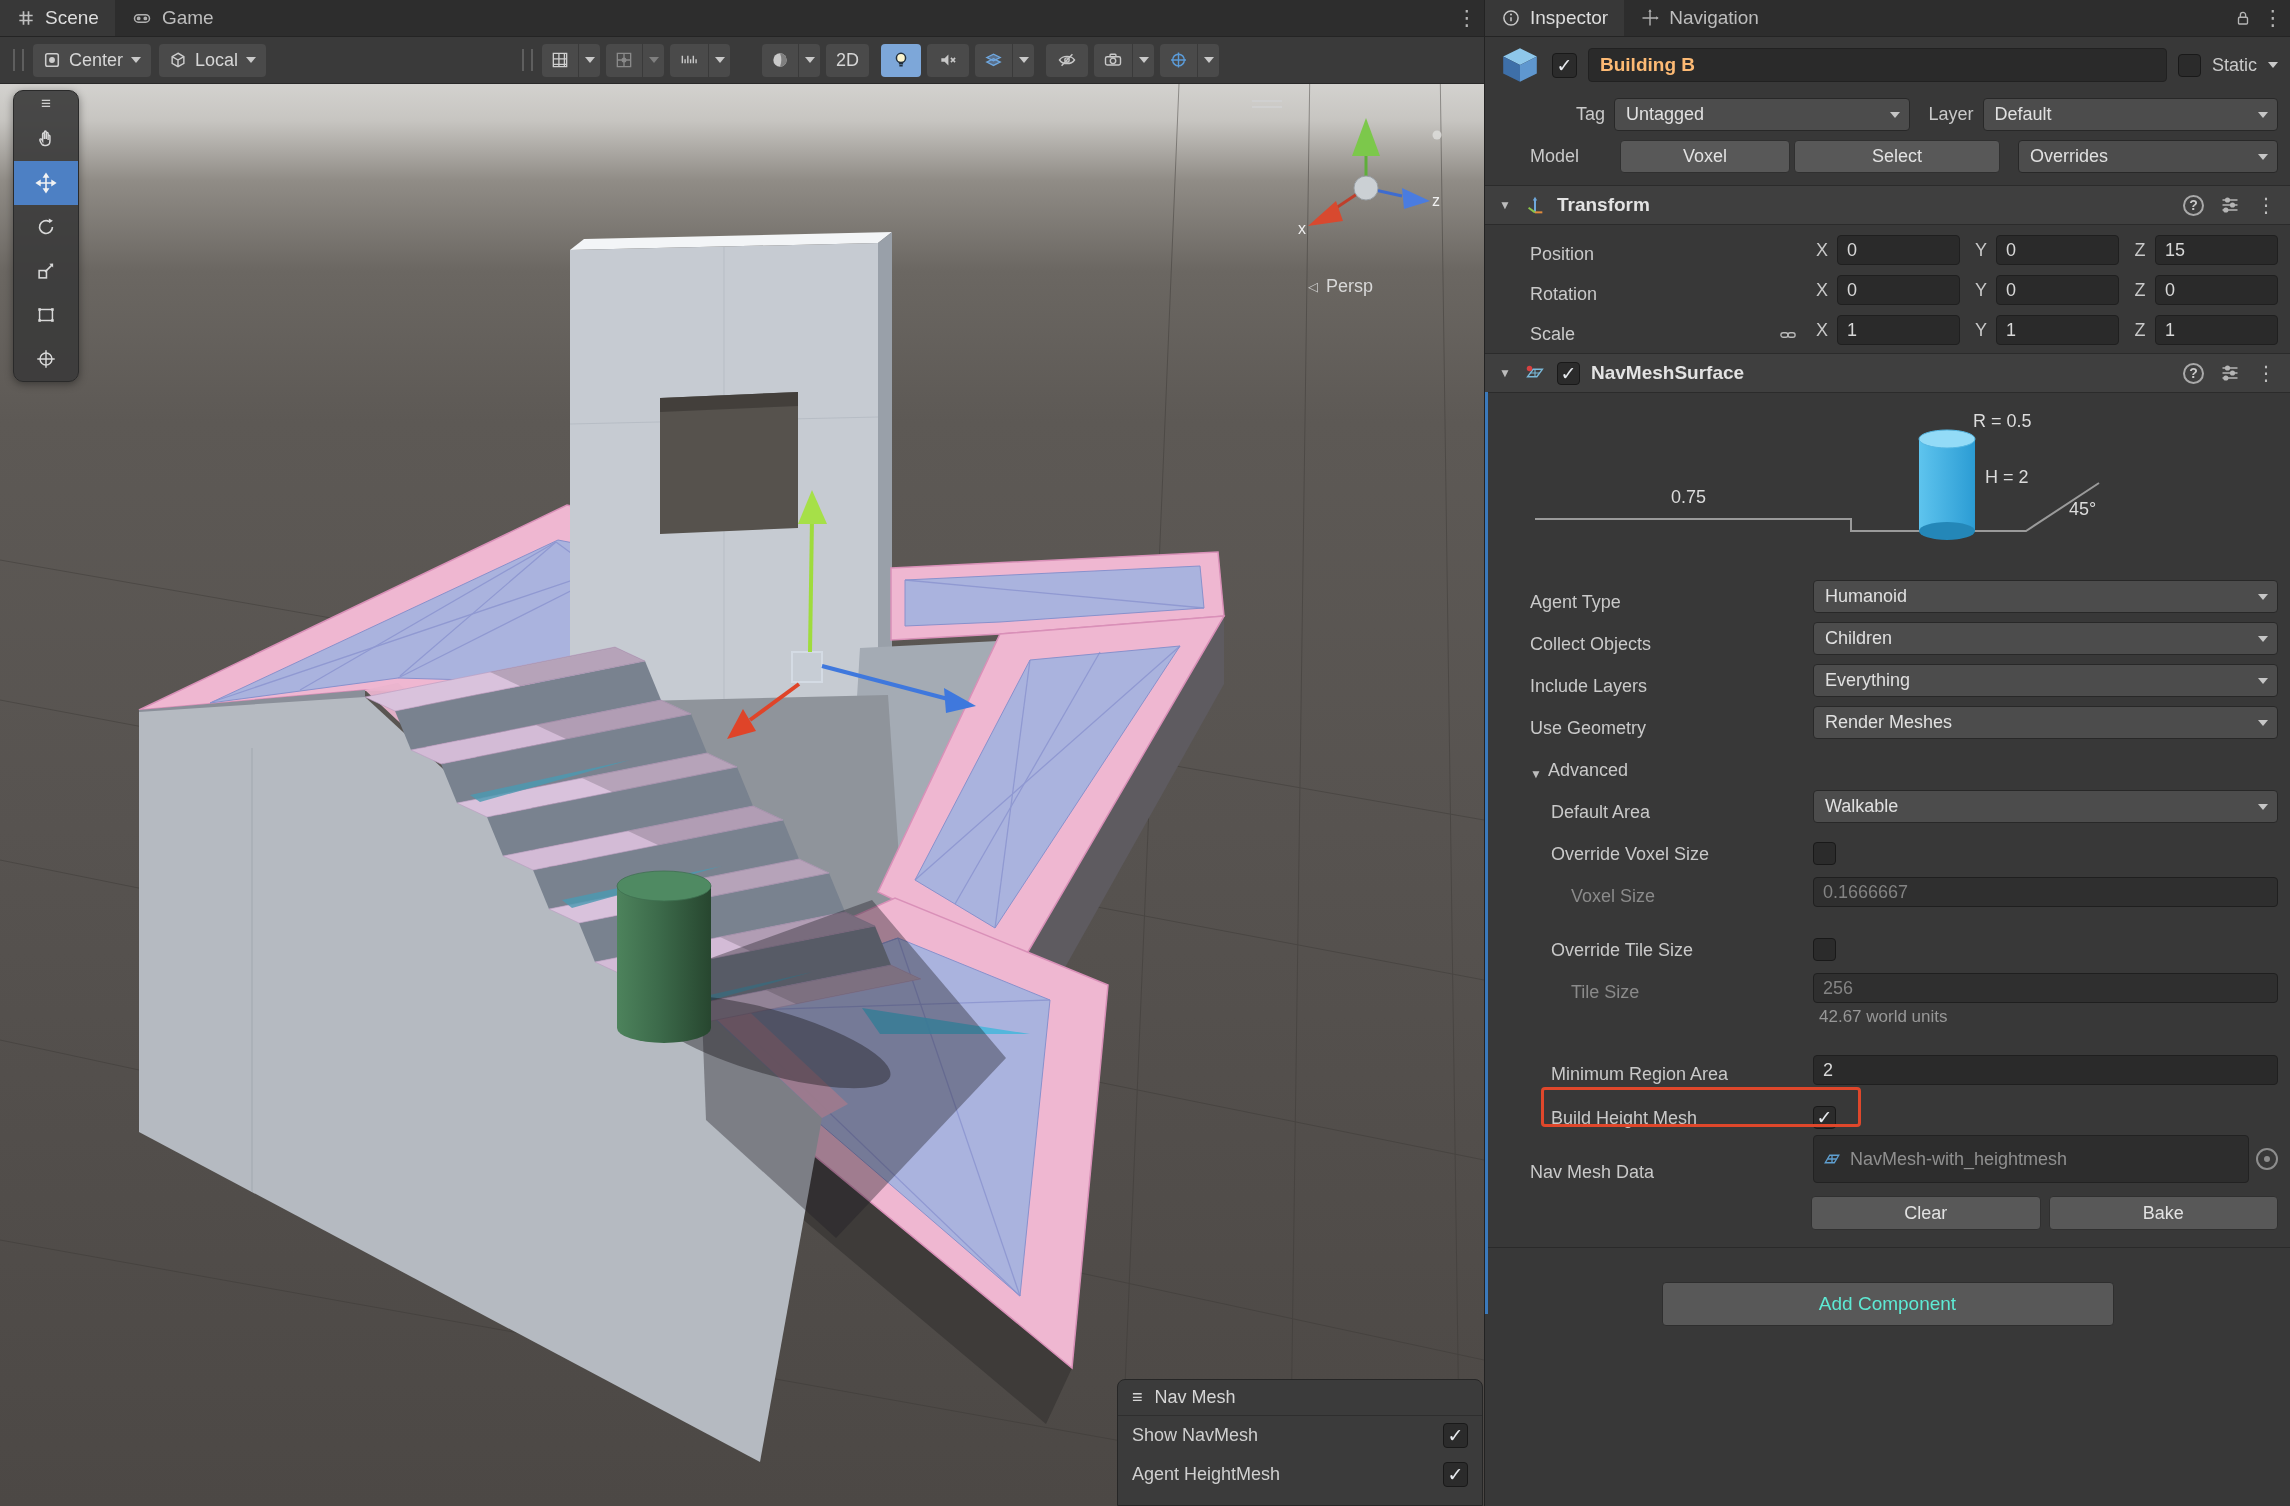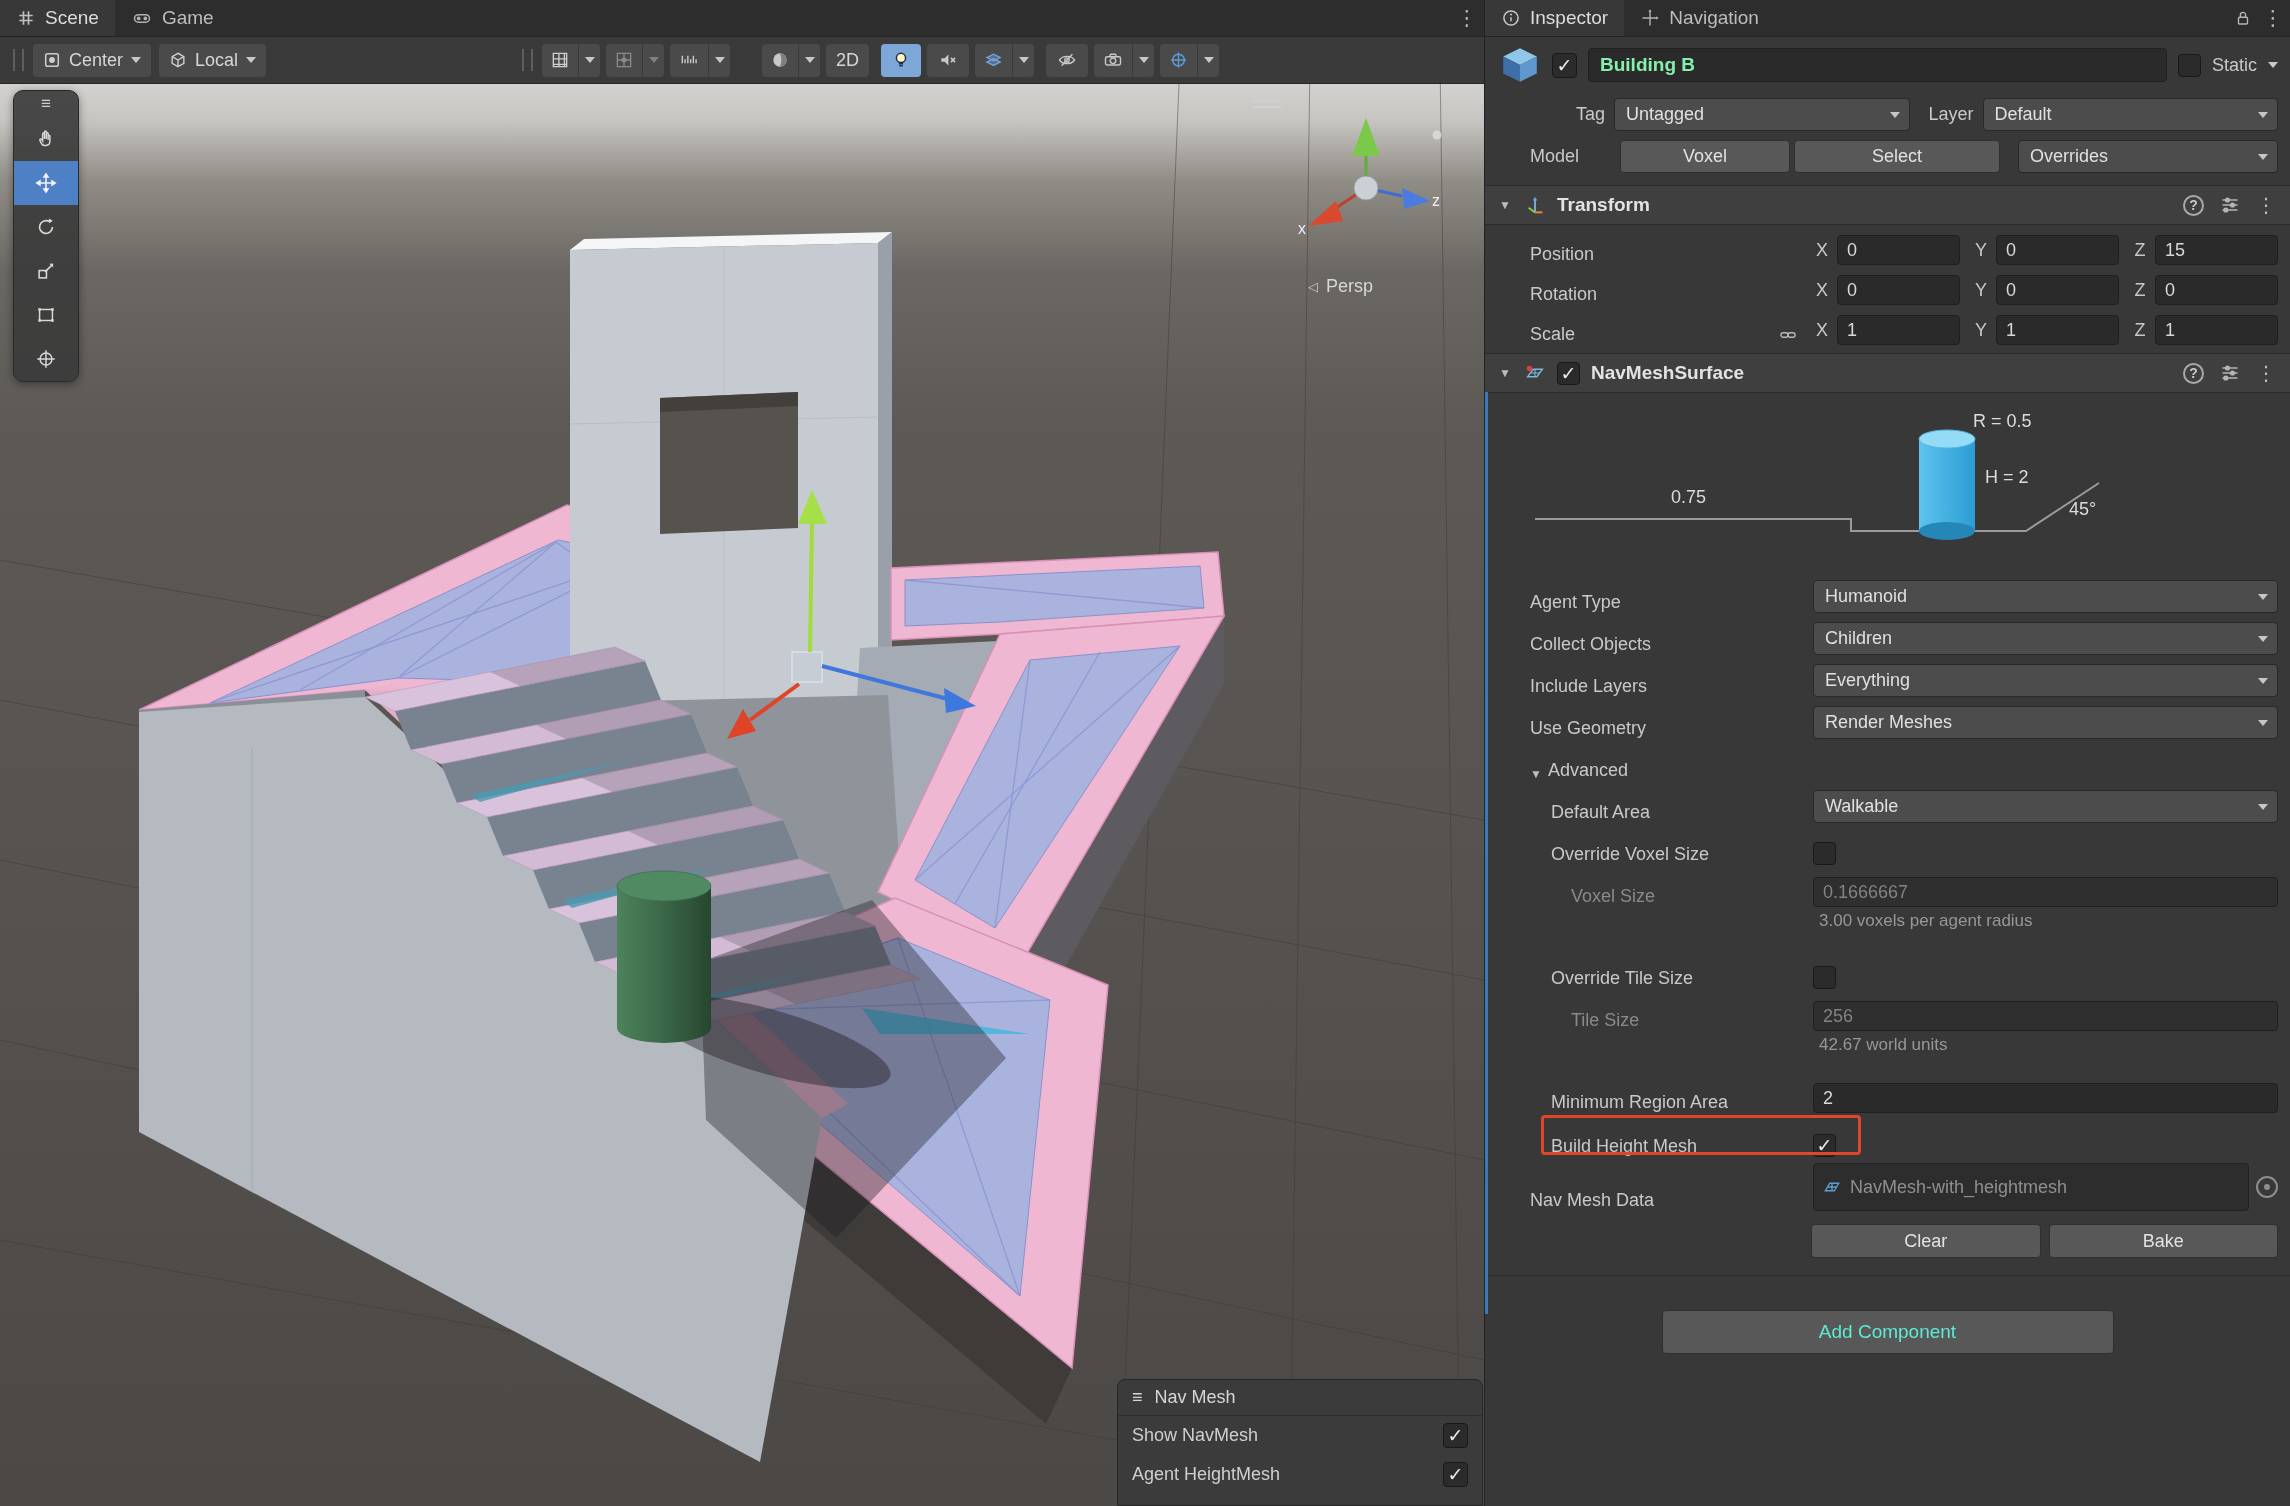--- a/index.html
+++ b/index.html
@@ -52,21 +52,21 @@
   .nm-overlay .hd{height:36px;display:flex;align-items:center;gap:12px;padding:0 14px;color:#d6d6d6;
       font-size:18px;border-bottom:1px solid #2e2e2e}
   .nm-overlay .rw{height:39px;display:flex;align-items:center;padding:0 14px;font-size:18px;color:#cfcfcf}
   .nm-overlay .rw .cb{margin-left:auto}
 
   
   .inspector{position:absolute;left:1484px;top:0;width:806px;height:1506px;background:#383838;border-left:1px solid #232323}
   .insp-body{position:relative}
   .go-header{height:56px;display:flex;align-items:center;gap:11px;padding:0 12px 0 14px}
   .name-field{flex:1;height:34px;background:#2a2a2a;border:1px solid #212121;border-radius:4px;
-      display:flex;align-items:center;padding:0 11px;font-size:19px;font-weight:bold;color:#86efac}
+      display:flex;align-items:center;padding:0 11px;font-size:19px;font-weight:bold;color:#fdba74}
   .tag-row{height:42px;display:flex;align-items:center;gap:9px;padding:0 12px 0 91px}
   .model-row{height:42px;display:flex;align-items:center;padding:0 12px 0 45px}
   .lab{font-size:18px;color:#c9c9c9}
   .dd{position:relative;height:33px;background:#4c4c4c;border:1px solid #282828;border-radius:4px;
       display:flex;align-items:center;padding:0 28px 0 11px;font-size:18px;color:#e0e0e0}
   .dd::after{content:"";position:absolute;right:9px;top:13px;border-left:5px solid transparent;
       border-right:5px solid transparent;border-top:6px solid #c6c6c6}
   .btn{height:33px;background:#585858;border:1px solid #303030;border-radius:4px;display:flex;
       align-items:center;justify-content:center;font-size:18px;color:#e2e2e2}
   .comp-head{height:40px;background:#3f3f3f;border-top:1px solid #2b2b2b;border-bottom:1px solid #2b2b2b;
@@ -742,21 +742,20 @@
           </div>
       </div>
       <div class="row">
         <span class="lab ilabel i2 dis-lab">Voxel Size</span>
         <div class="fw">
             <div class="field dis">
               <span>0.1666667</span>
             </div>
           </div>
       </div>
-      <div class="hint">3.00 voxels per agent radius</div>
       <div class="gap12"></div>
       <div class="row">
         <span class="lab ilabel i1">Override Tile Size</span>
         <div class="fw">
             <span class="cb" style="width:23px;height:23px"></span>
           </div>
       </div>
       <div class="row">
         <span class="lab ilabel i2 dis-lab">Tile Size</span>
         <div class="fw">

